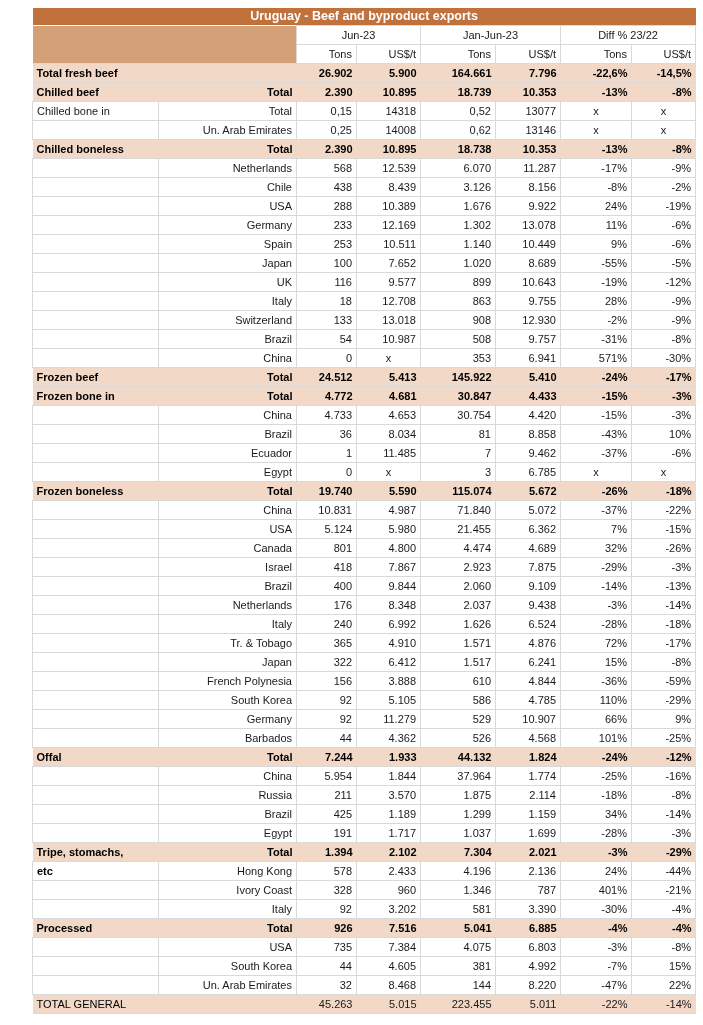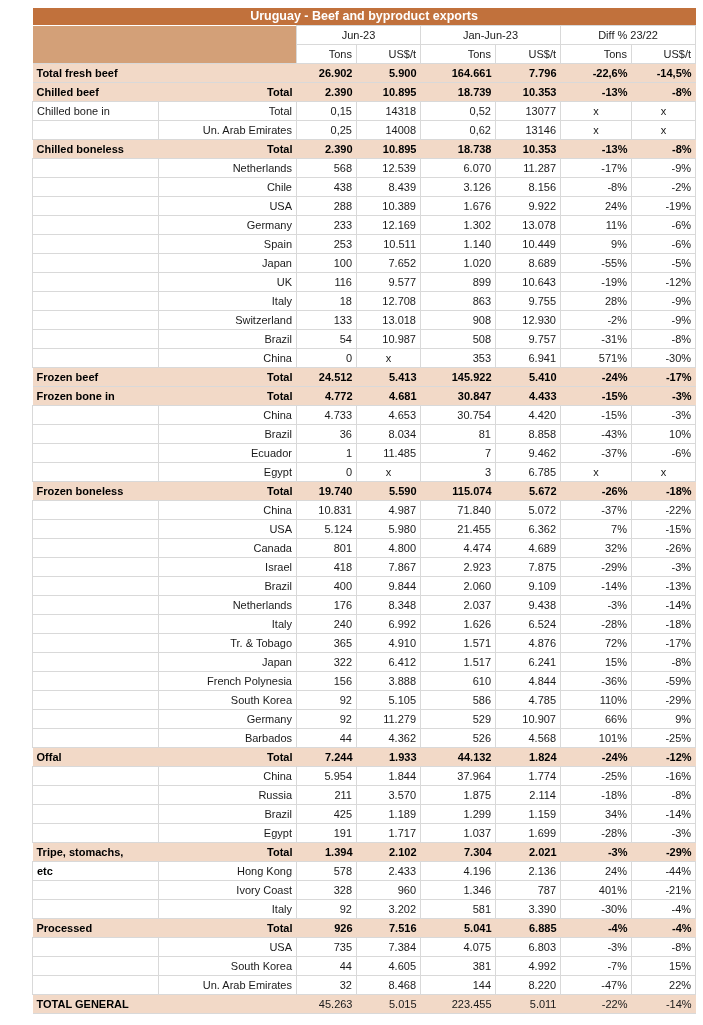--- a/index.html
+++ b/index.html
@@ -38,21 +38,21 @@
   td.lbl{text-align:right;}
   td.num{text-align:right;}
   td.num.xc{text-align:center;}
   tr.section td{
     background:var(--row-highlight);font-weight:bold;color:#000;
     border-left:none;border-right:none;
   }
   tr.grand td{
     background:var(--row-highlight);border-left:none;border-right:none;
   }
-  tr.grand td.cat{font-weight:bold;color:#000;}
+  tr.grand td.cat{font-weight:normal;color:#000;}
   td.catbold{font-weight:bold;color:#000;}
 </style>
 </head>
 <body>
 
 <div class="sheet">
   <table class="exports">
     <colgroup>
       <col style="width:126px">
         <col style="width:138px">

